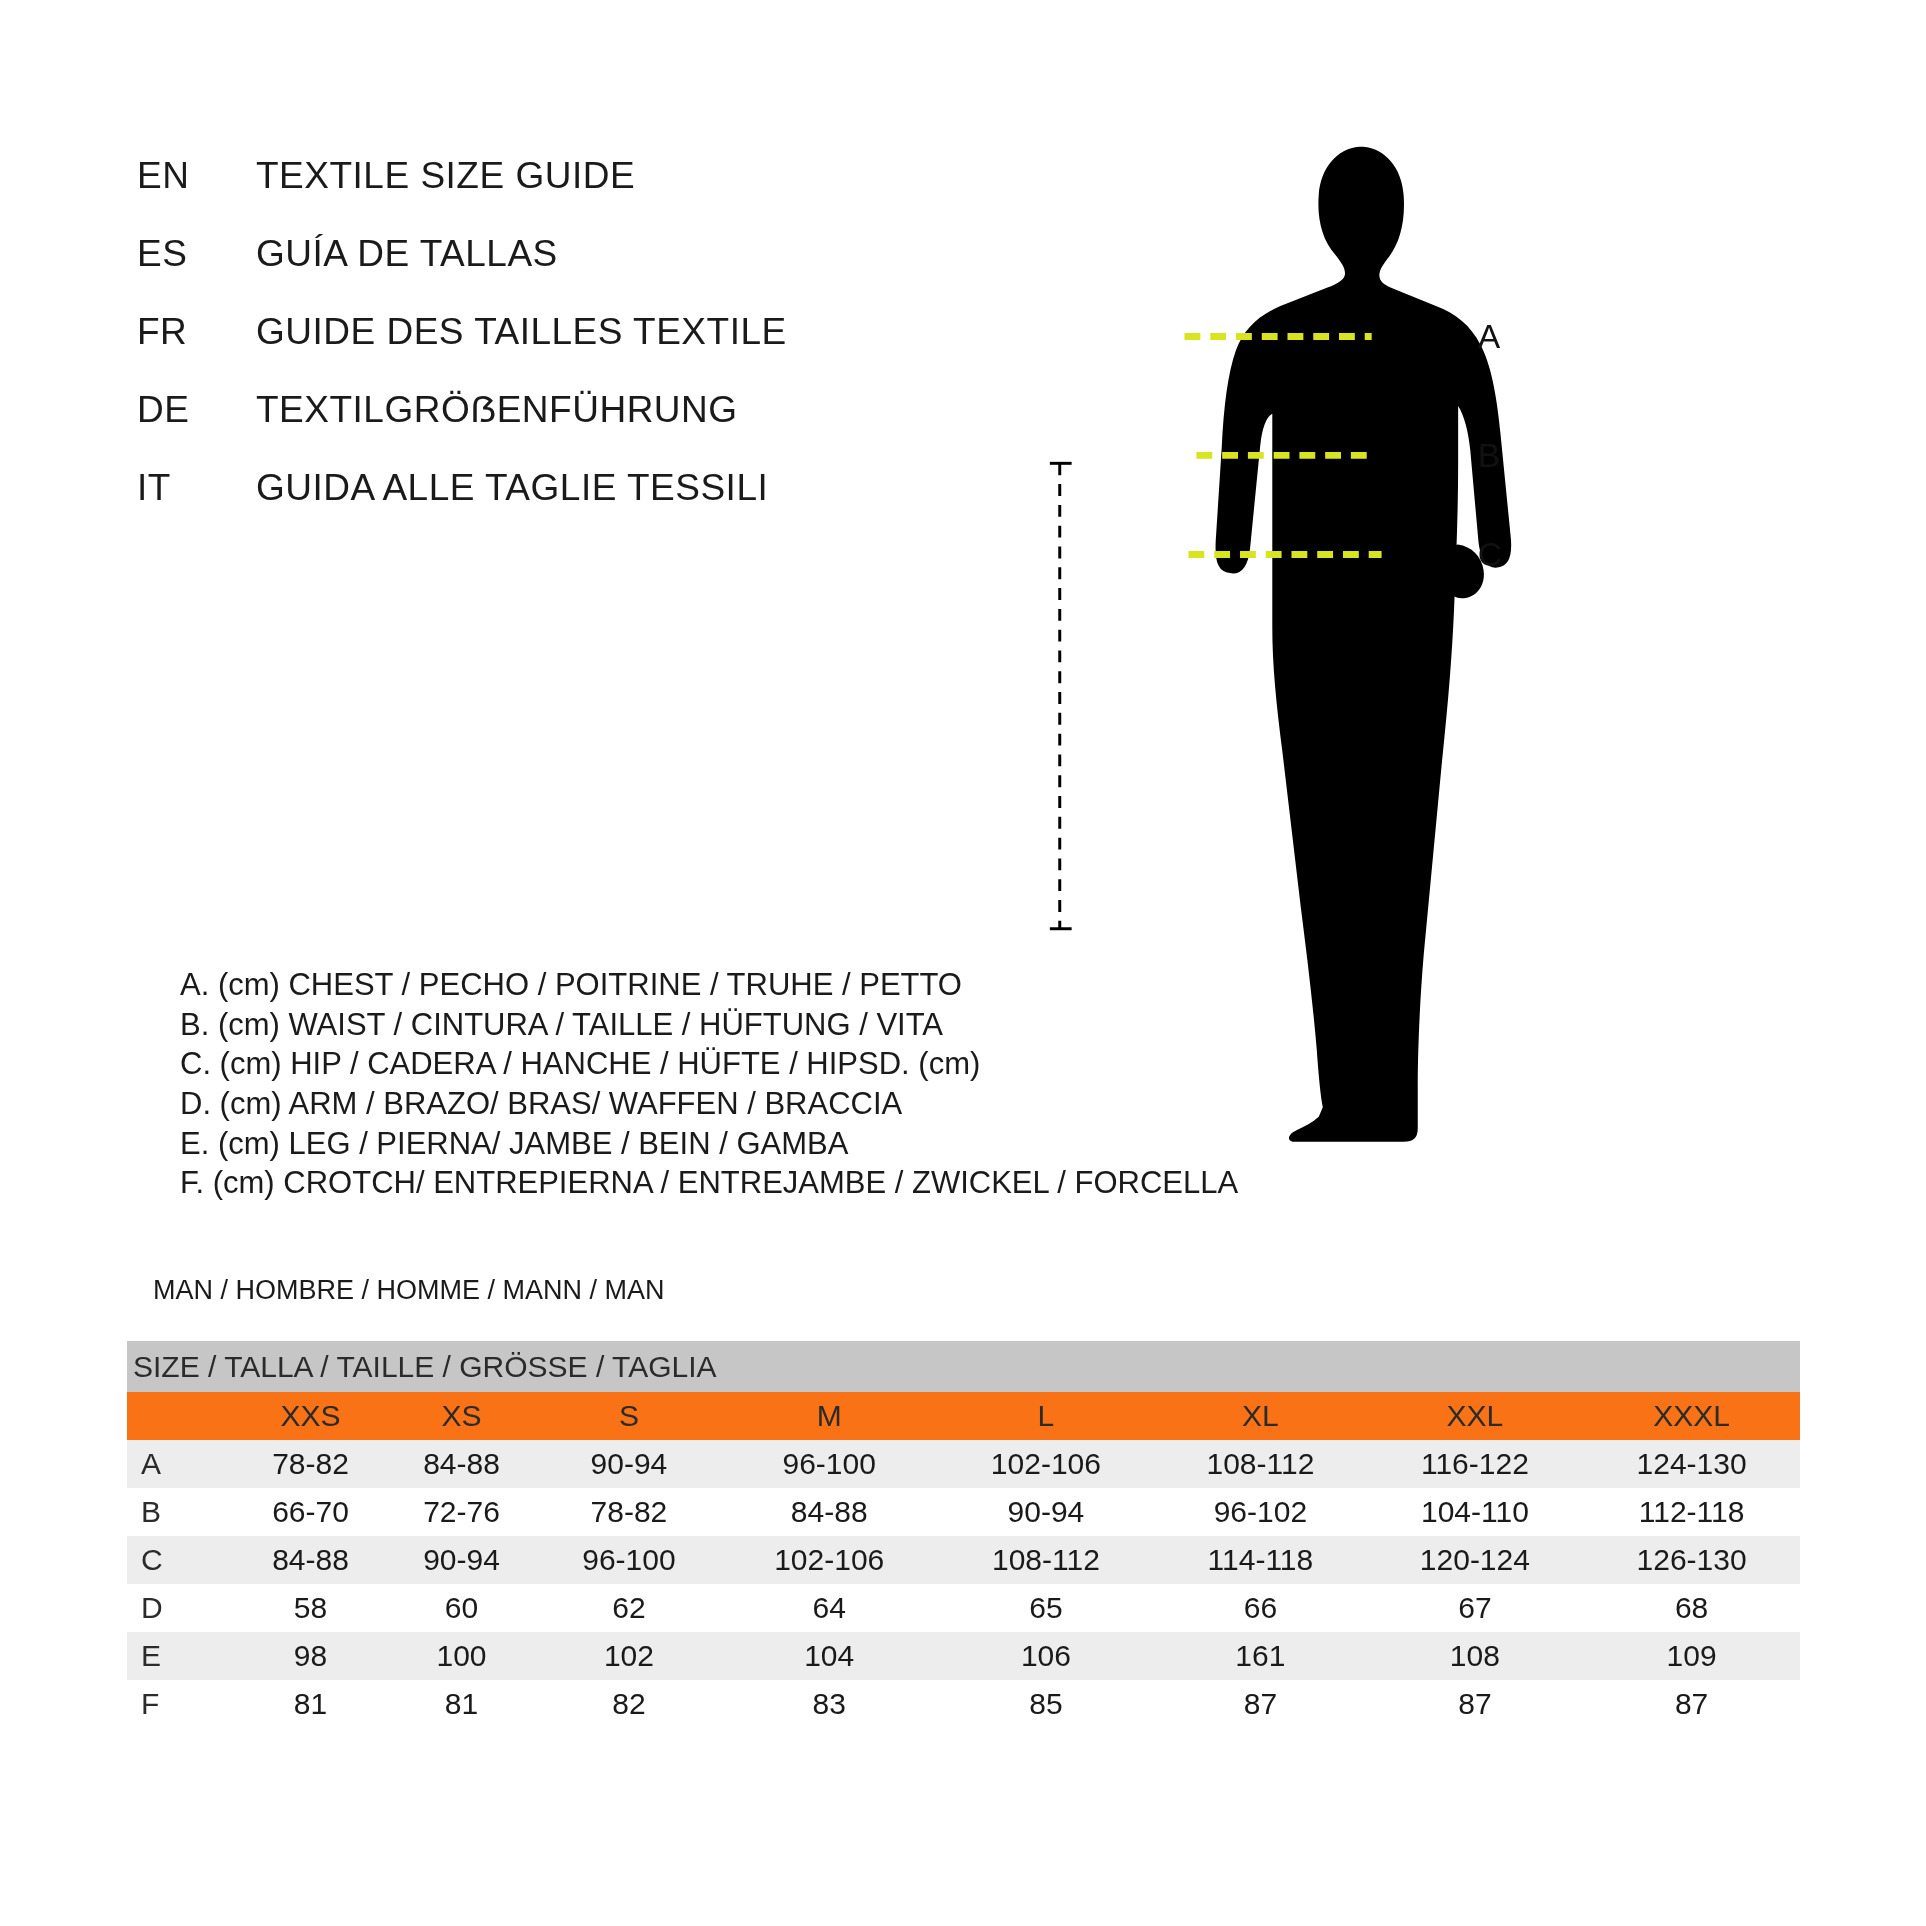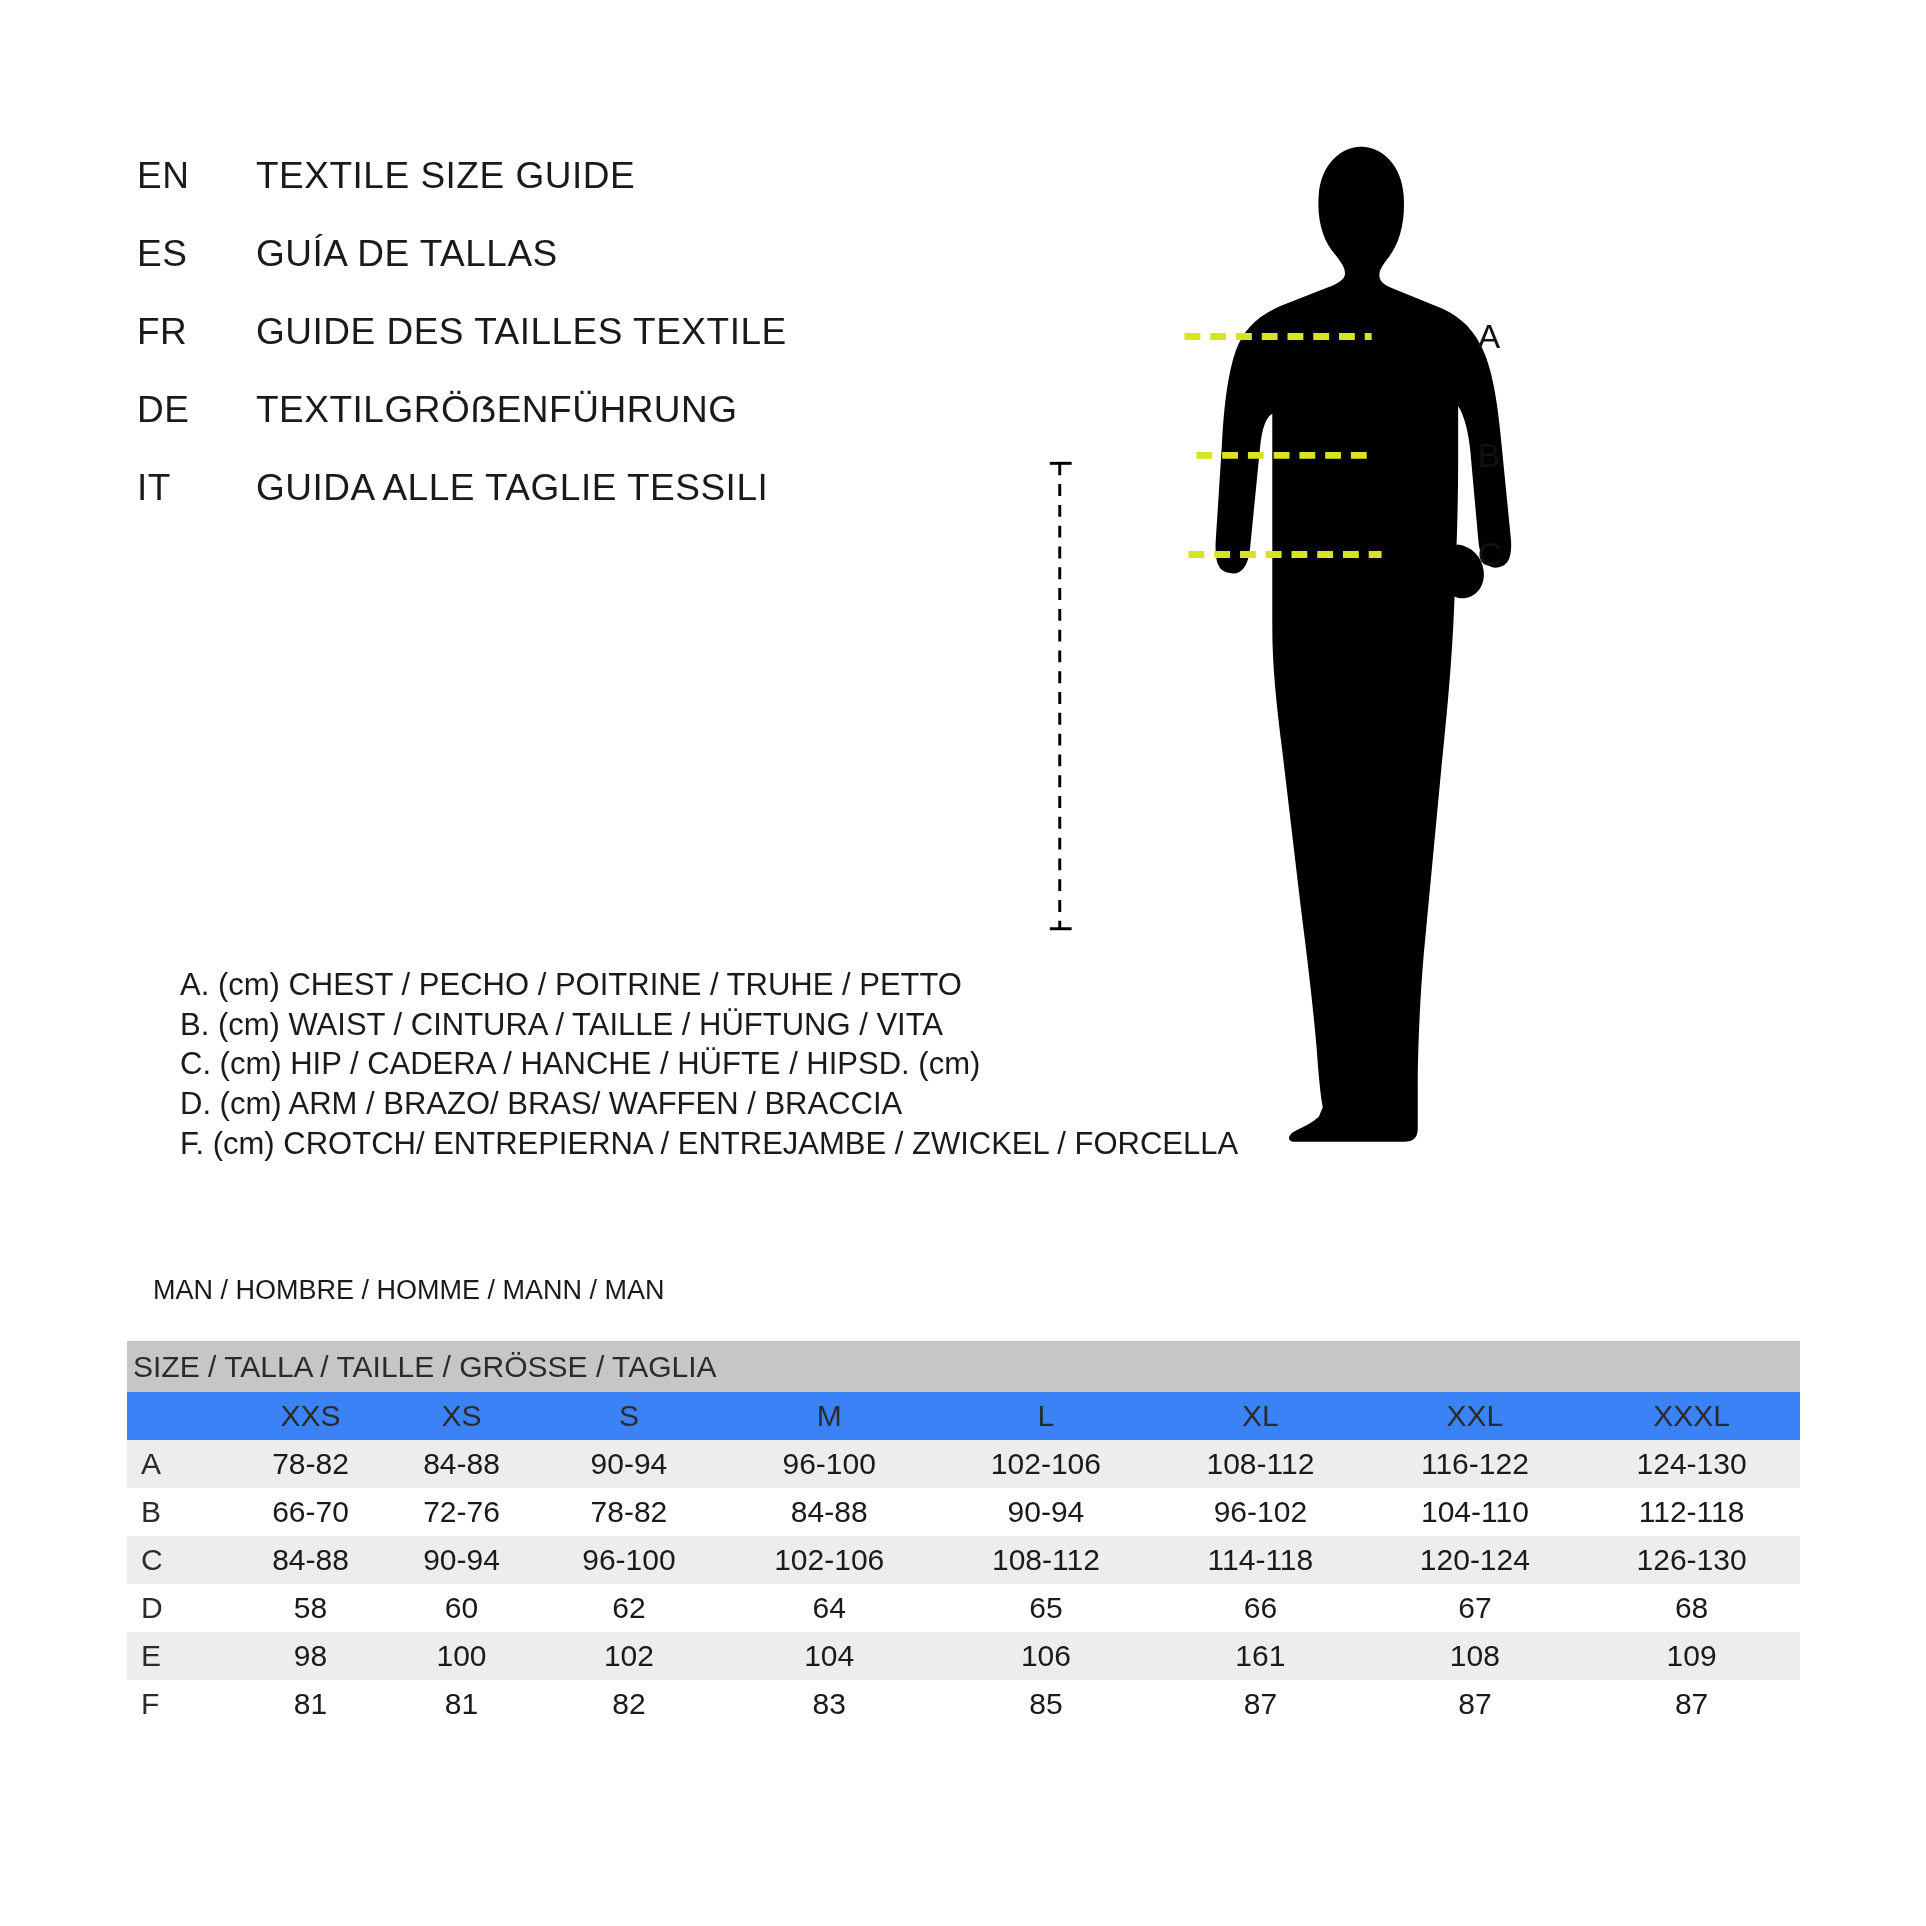--- a/index.html
+++ b/index.html
@@ -90,21 +90,21 @@
   }
   .size-table .hdr-row td {
     background: #c6c6c6;
     text-align: left;
     font-size: 30px;
     padding-left: 6px;
     height: 51px;
     color: #2b2b2b;
   }
   .size-table .sizes-row td {
-    background: #3b82f6;
+    background: #f97316;
     color: #2b2b2b;
   }
   .size-table tr.shade td {
     background: #ededed;
   }
   .size-table td.rowlabel {
     text-align: left;
     padding-left: 14px;
     width: 94px;
     color: #2b2b2b;
@@ -219,20 +219,21 @@
       <text x="-112" y="640" font-family="Liberation Sans, sans-serif" font-size="34" fill="#111">F</text>
     </g>
   </svg>
 </div>
 
 <div class="legend">
   <div class="legend-line">A. (cm) CHEST / PECHO / POITRINE / TRUHE / PETTO</div>
   <div class="legend-line">B. (cm) WAIST / CINTURA / TAILLE / HÜFTUNG / VITA</div>
   <div class="legend-line">C. (cm) HIP / CADERA / HANCHE / HÜFTE / HIPSD. (cm)</div>
   <div class="legend-line">D. (cm) ARM / BRAZO/ BRAS/ WAFFEN / BRACCIA</div>
+  <div class="legend-line">E. (cm) LEG / PIERNA/ JAMBE / BEIN / GAMBA</div>
   <div class="legend-line">F. (cm) CROTCH/ ENTREPIERNA / ENTREJAMBE / ZWICKEL / FORCELLA</div>
 </div>
 
 <div class="legend-gender">MAN / HOMBRE / HOMME / MANN / MAN</div>
 
 <table class="size-table">
   <tbody>
     <tr class="hdr-row">
       <td colspan="9">SIZE / TALLA / TAILLE / GRÖSSE / TAGLIA</td>
     </tr>

